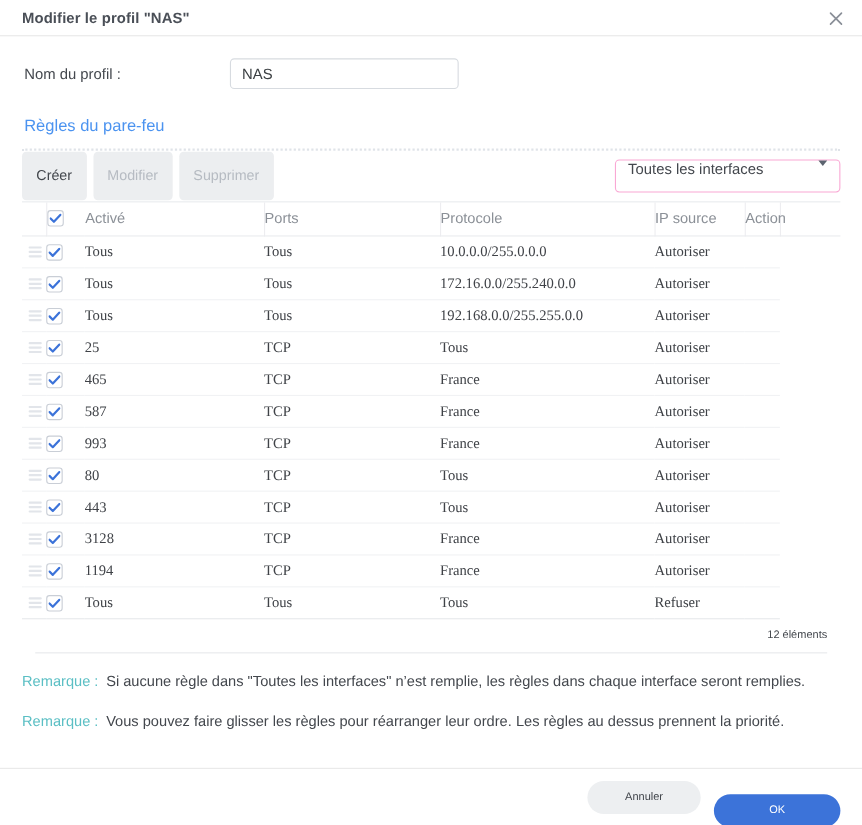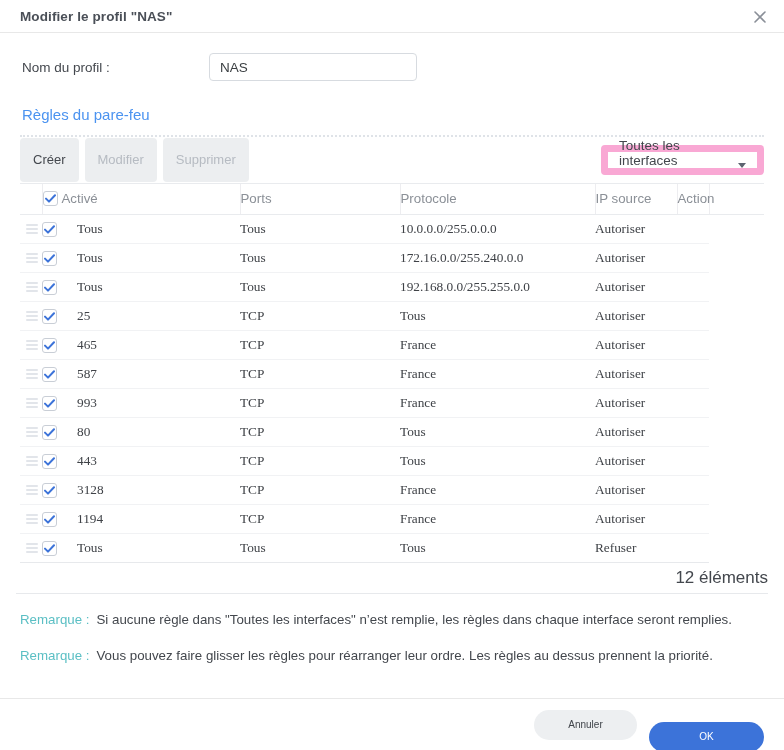--- a/index.html
+++ b/index.html
@@ -109,27 +109,27 @@
     line-height: 26px;
   }
   .tb-btn.disabled {
     color: #b6bbc2;
     cursor: default;
   }
   .iface-select {
     position: absolute;
     right: 0;
     top: -2px;
-    width: 163px;
+    width: 205px;
     height: 30px;
-    border: 7px solid #f9a8d4;
+    border: 1px solid #f9a8d4;
     border-radius: 4px;
     background: #fff;
     display: flex;
-    align-items: flex-end;
+    align-items: flex-start;
     padding: 0 11px;
     cursor: pointer;
   }
   .iface-select .val {
     font-size: 13.5px;
     color: #43474d;
     flex: 1;
   }
   .caret {
     width: 0; height: 0;
@@ -204,32 +204,32 @@
     display: inline-flex;
     align-items: center;
     justify-content: center;
     cursor: pointer;
     vertical-align: middle;
   }
   .cb svg { display: block; }
   .head-check-wrap {
     display: flex;
     align-items: center;
-    gap: 4px;
+    gap: 20px;
   }
 
   
   .count-row {
-    margin: 0 16px;
+    margin: 0 32px;
     height: 31px;
     display: flex;
     align-items: center;
     justify-content: flex-end;
     border-bottom: 1px solid #e7e9ec;
-    font-size: 17px;
+    font-size: 10px;
     color: #43474d;
   }
 
   
   .notes { margin: 16px 20px 0 20px; }
   .note {
     display: flex;
     font-size: 13.3px;
     line-height: 20px;
     margin-bottom: 16px;

